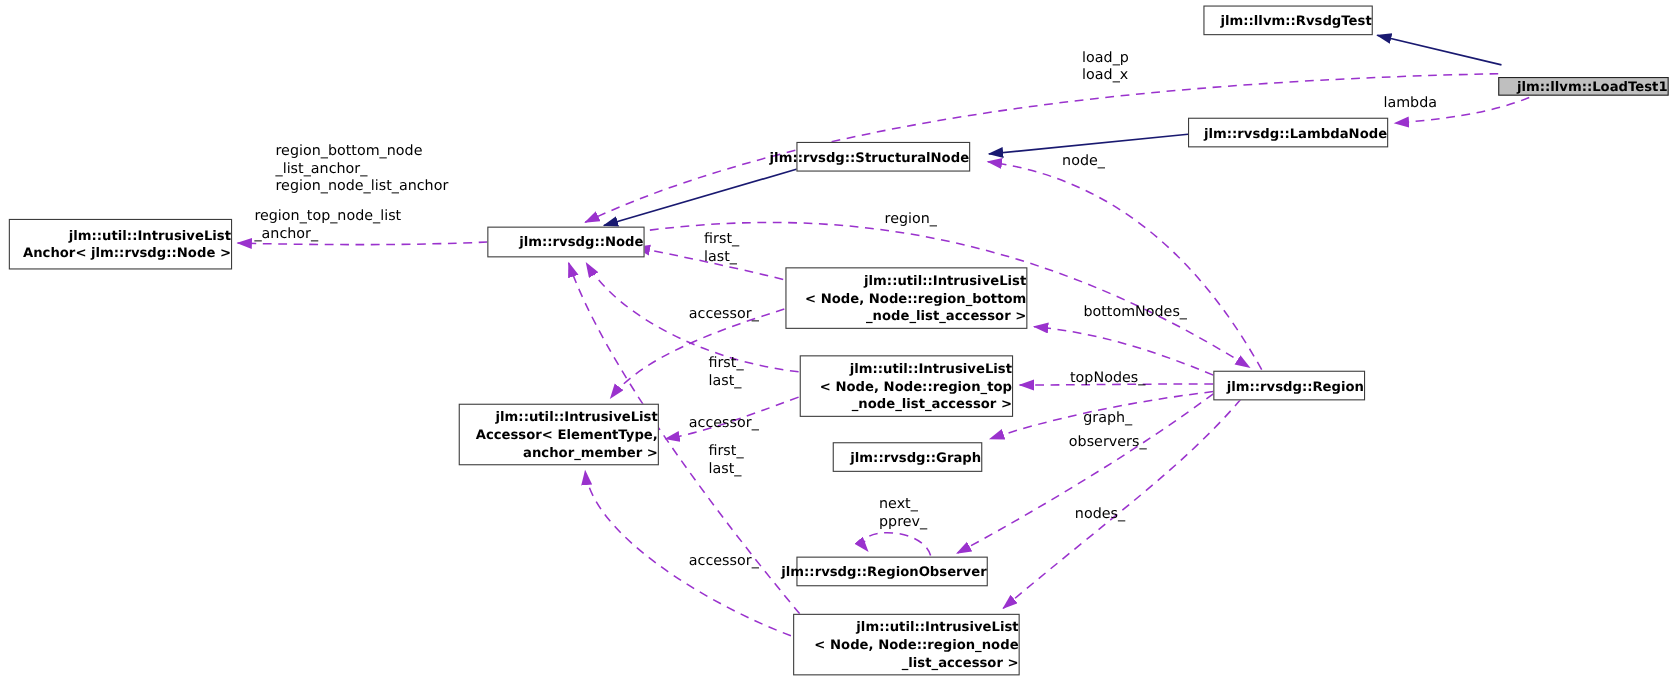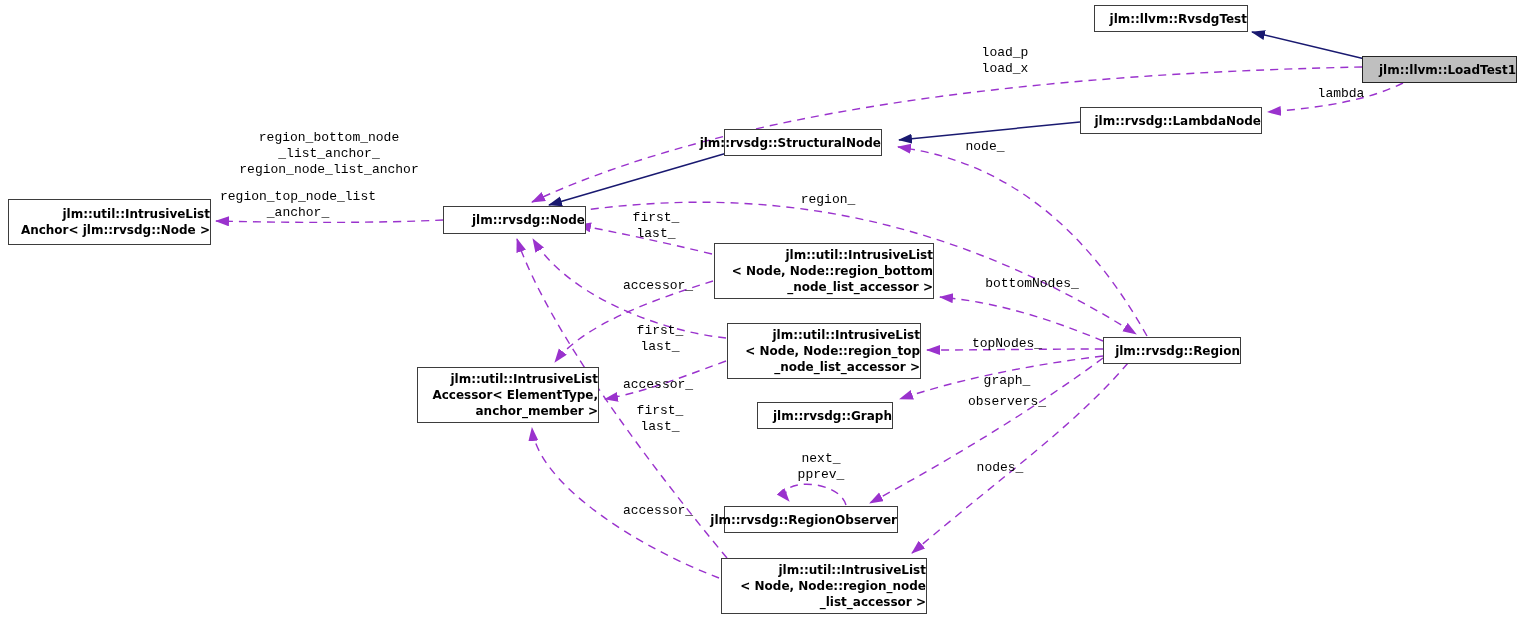--- a/index.html
+++ b/index.html
@@ -16,21 +16,21 @@
   .mi{fill:var(--inherit,#191970);}
   .cbox{
     position:absolute;box-sizing:border-box;z-index:2;
     border:1.5px solid var(--border,#3d3d3d);background:var(--boxfill,#ffffff);
     display:flex;flex-direction:column;align-items:flex-end;justify-content:center;
     font-size:12px;line-height:16px;white-space:nowrap;text-align:center;font-weight:bold;
   }
   .cbox.hl{background:var(--hl,#bfbfbf);border-color:#242424;}
   .elabel{
     position:absolute;z-index:3;transform:translateX(-50%);
-    font-size:13px;line-height:16px;text-align:center;white-space:nowrap;font-family:Liberation Mono, monospace;
+    font-size:13px;line-height:16px;white-space:nowrap;
   }
 </style>
 </head>
 <body>
 
 <svg class="edges" width="1521" height="619" viewBox="0 0 1521 619">
   <defs>
     <marker id="au" markerUnits="userSpaceOnUse" markerWidth="16" markerHeight="12" refX="13" refY="5" orient="auto">
       <path class="mu" d="M0,0 L14,5 L0,10 z"></path>
     </marker>
@@ -59,21 +59,21 @@
   <path class="usage" marker-end="url(#au)" d="M 1103 356 C 1020 366 950 382 900 399"></path>
   <path class="usage" marker-end="url(#au)" d="M 1103 358 C 1040 405 950 460 870 503"></path>
   <path class="usage" marker-end="url(#au)" d="M 1128 363 C 1075 425 1010 470 912 553"></path>
   <path class="usage" marker-end="url(#au)" d="M 846 505 C 838 477 770 479 789 501"></path>
 </svg>
 
 <div class="cbox" style="left:1094px;top:5px;width:154px;height:27px;">
   <div>jlm::llvm::RvsdgTest</div>
 </div>
 
-<div class="cbox hl" style="left:1362px;top:56px;width:155px;height:27px;">
+<div class="cbox hl" style="left:1362px;top:70px;width:155px;height:17px;">
   <div>jlm::llvm::LoadTest1</div>
 </div>
 
 <div class="cbox" style="left:724px;top:129px;width:158px;height:27px;">
   <div>jlm::rvsdg::StructuralNode</div>
 </div>
 
 <div class="cbox" style="left:1080px;top:107px;width:182px;height:27px;">
   <div>jlm::rvsdg::LambdaNode</div>
 </div>
@@ -120,21 +120,21 @@
 <div class="cbox" style="left:721px;top:558px;width:206px;height:56px;">
   <div>jlm::util::IntrusiveList</div>
   <div>&lt; Node, Node::region_node</div>
   <div>_list_accessor &gt;</div>
 </div>
 
 <div class="elabel" style="left:1005px;top:45px;">
   <div>load_p</div>
   <div>load_x</div>
 </div>
-<div class="elabel" style="left:1341px;top:86px;">
+<div class="elabel" style="left:1282px;top:86px;">
   <div>lambda</div>
 </div>
 <div class="elabel" style="left:985px;top:139px;">
   <div>node_</div>
 </div>
 <div class="elabel" style="left:828px;top:192px;">
   <div>region_</div>
 </div>
 <div class="elabel" style="left:305px;top:130px;margin-left:24px;">
   <div>region_bottom_node</div>

